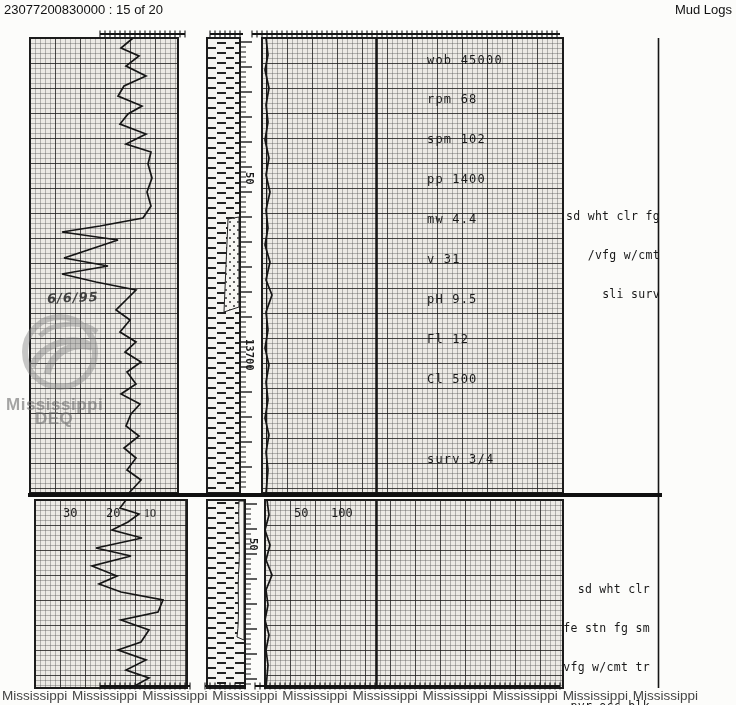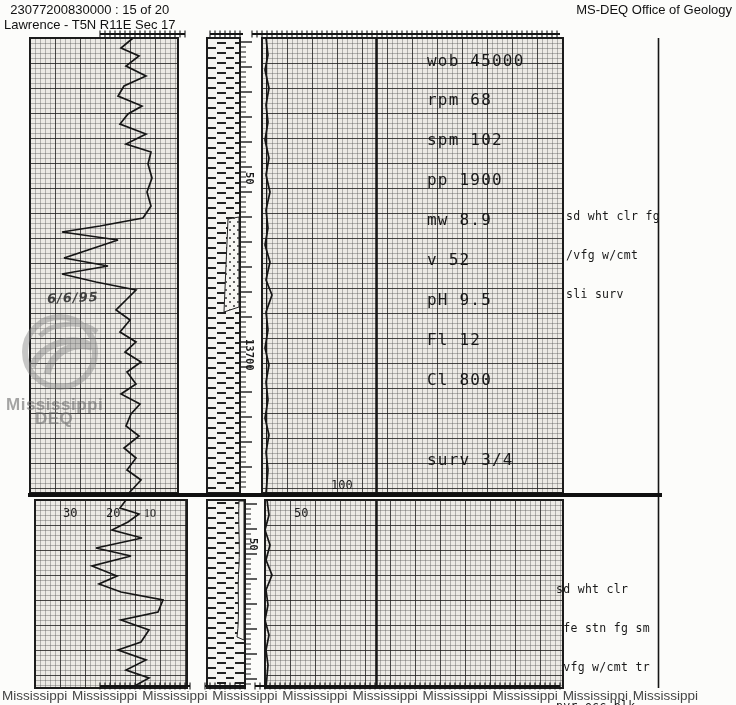--- a/index.html
+++ b/index.html
@@ -20,23 +20,23 @@
       repeating-linear-gradient(to bottom, rgba(25,25,25,.70) 0 1px, transparent 1px 25px),
       repeating-linear-gradient(to right, rgba(80,80,80,.38) 0 1px, transparent 1px 5px),
       repeating-linear-gradient(to bottom, rgba(80,80,80,.38) 0 1px, transparent 1px 5px);
   }
   #drawing{position:absolute;left:0;top:0;z-index:5;pointer-events:none;}
   
   .tw{
     position:absolute;z-index:10;font-family:"DejaVu Sans Mono",monospace;
     color:#181818;white-space:pre;
   }
-  #params-block{left:427px;top:27px;font-size:16px;line-height:13.3px;letter-spacing:1.2px;}
+  #params-block{left:427px;top:27px;font-size:12px;line-height:13.3px;letter-spacing:1.2px;}
   #params-block div{min-height:13.3px;}
-  .anno{font-size:11.5px;line-height:13px;letter-spacing:.3px;}
+  .anno{font-size:11.5px;line-height:13px;letter-spacing:.3px;text-align:right;}
   #anno-1{left:566px;top:184px;}
   #anno-2{left:561px;top:351px;}
   #anno-3{left:556px;top:557px;}
   .scale-label{position:absolute;z-index:10;font-family:"DejaVu Sans Mono",monospace;
     font-size:12px;color:#1a1a1a;}
   .depth-label{
     position:absolute;z-index:10;font-family:"DejaVu Sans Mono",monospace;
     font-size:10.5px;font-weight:bold;color:#1a1a1a;white-space:nowrap;
     transform:rotate(90deg);transform-origin:top left;
   }
@@ -56,24 +56,23 @@
     font-size:13.5px;color:#454545;
   }
 </style>
 </head>
 <body>
 
 <div id="page">
 
   <div class="hdr" id="hdr-left">
     <div>23077200830000 : 15 of 20</div>
-    <div>Lawrence - T5N R11E Sec 17</div>
   </div>
   <div class="hdr" id="hdr-right">
-    <div>MS-DEQ Office of Geology</div>
+    <div>Mud Logs</div>
   </div>
 
   <div class="graph" style="left:30px;top:38px;width:148px;height:455px;"></div>
   <div class="graph" style="left:262px;top:38px;width:301px;height:455px;"></div>
   <div class="graph" style="left:35px;top:500px;width:152px;height:188px;"></div>
   <div class="graph" style="left:265px;top:500px;width:298px;height:188px;"></div>
 
   <svg id="drawing" width="736" height="705" viewBox="0 0 736 705">
     <defs>
       <pattern id="shale" width="18" height="10" patternUnits="userSpaceOnUse">
@@ -430,39 +429,39 @@
         <line x1="550" y1="682.5" x2="550" y2="689.5" stroke="#141414" stroke-width="1.1"></line>
         <line x1="555" y1="682.5" x2="555" y2="689.5" stroke="#141414" stroke-width="1.1"></line>
         <line x1="560" y1="682.5" x2="560" y2="689.5" stroke="#141414" stroke-width="1.1"></line>
       </g>
   </svg>
 
   <div class="tw" id="params-block">
     <div>wob 45000</div>
     <div>rpm 68</div>
     <div>spm 102</div>
-    <div>pp 1900</div>
-    <div>mw 8.9</div>
-    <div>v 52</div>
+    <div>pp 1400</div>
+    <div>mw 4.4</div>
+    <div>v 31</div>
     <div>pH 9.5</div>
     <div>Fl 12</div>
-    <div>Cl 800</div>
+    <div>Cl 500</div>
     <div></div>
     <div>surv 3/4</div>
   </div>
 
   <div class="depth-label" style="left:256px;top:172px;">50</div>
   <div class="depth-label" style="left:256px;top:339px;">13700</div>
   <div class="depth-label" style="left:260px;top:538px;">50</div>
 
   <span class="scale-label" style="left:63px;top:506px;">30</span>
   <span class="scale-label" style="left:106px;top:506px;">20</span>
   <span class="scale-label" style="left:144px;top:506px;font-family:Liberation Serif, serif;">10</span>
   <span class="scale-label" style="left:294px;top:506px;">50</span>
-  <span class="scale-label" style="left:331px;top:478px;">100</span>
+  <span class="scale-label" style="left:331px;top:506px;">100</span>
 
   <div id="handwritten-date">6/6/95</div>
 
   <div class="tw anno" id="anno-1">
     <div>sd wht clr fg</div>
     <div>/vfg w/cmt</div>
     <div>sli surv</div>
   </div>
   <div class="tw anno" id="anno-3">
     <div>sd wht clr</div>

